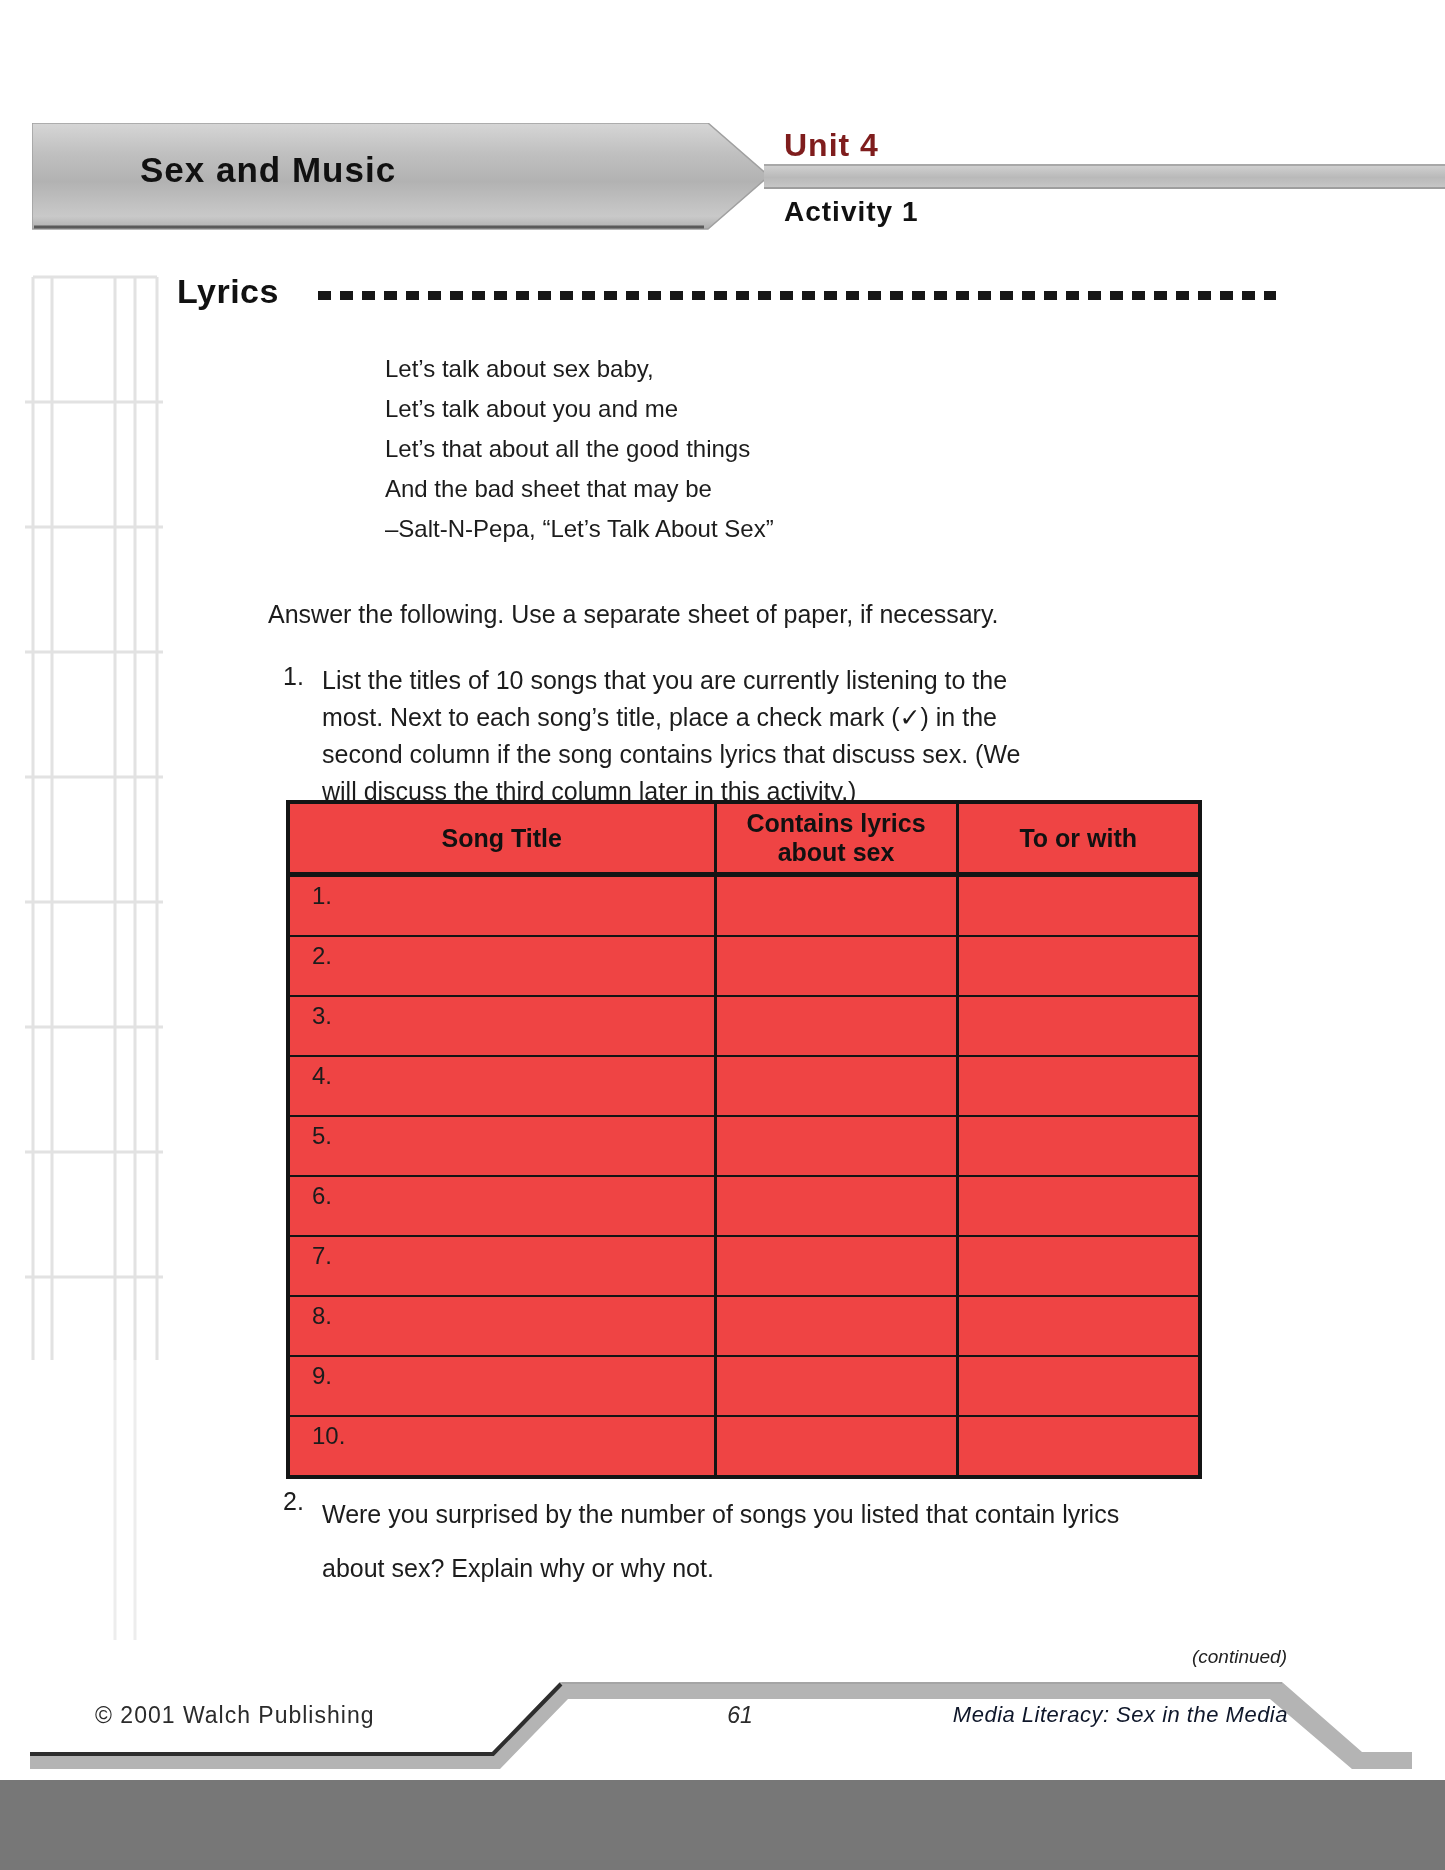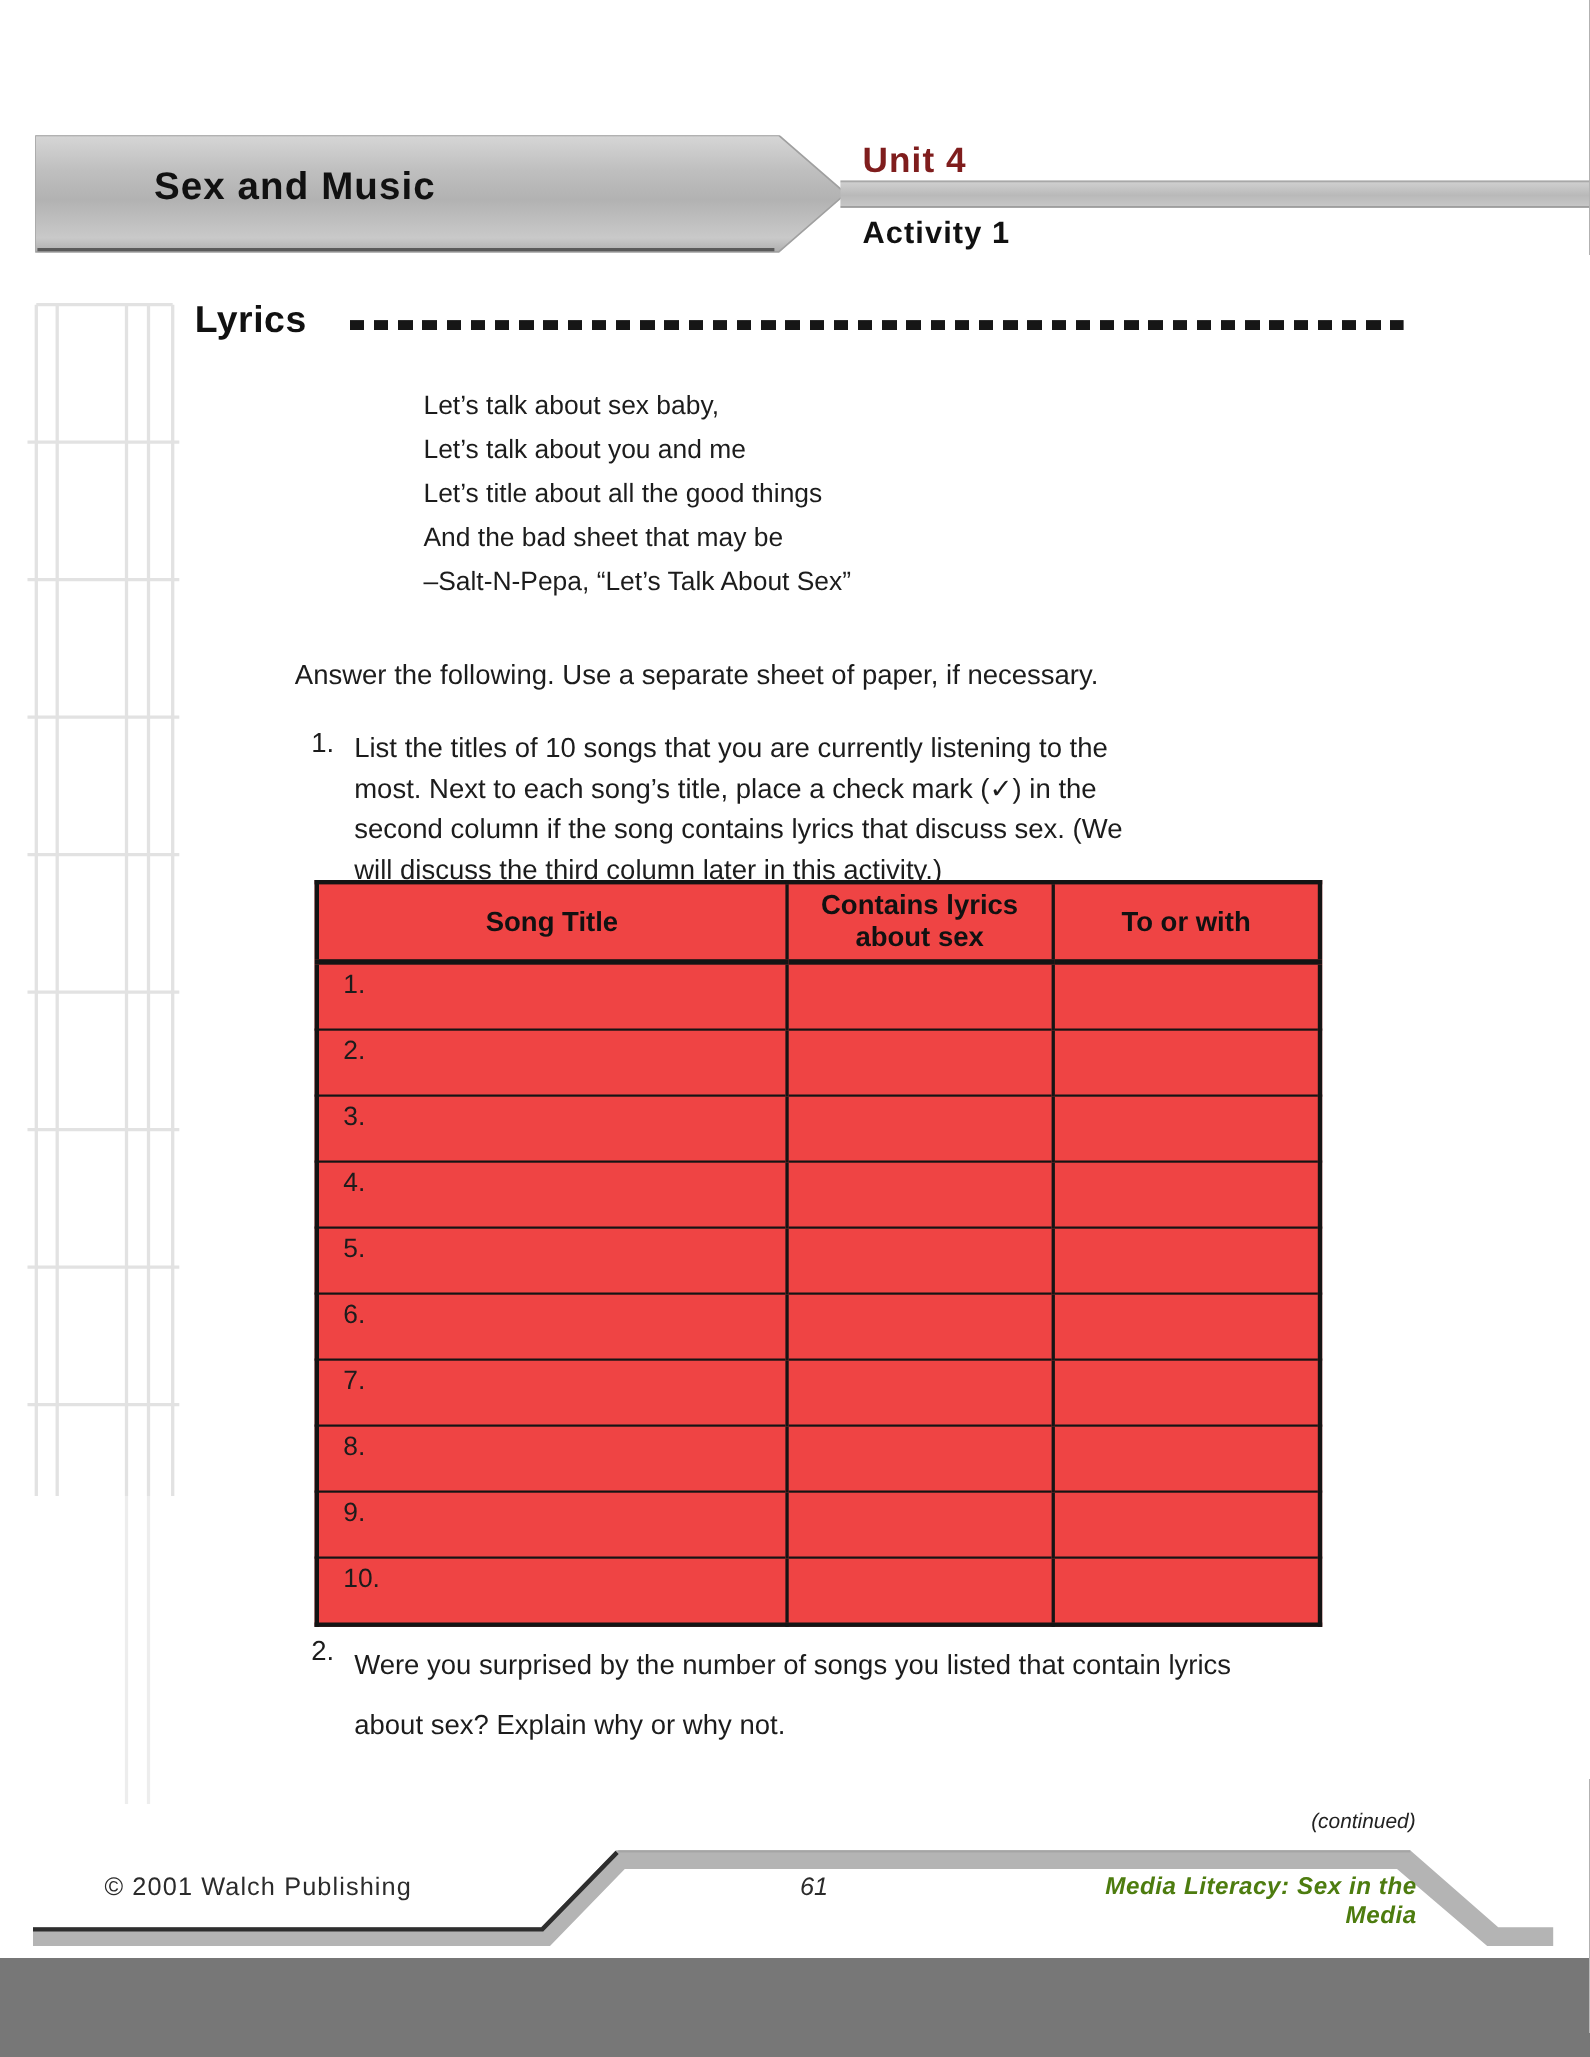--- a/index.html
+++ b/index.html
@@ -57,21 +57,21 @@
   .col-title{width:427px;}
   .col-check{width:242px;}
   .col-towith{width:243px;}
 
   #continued-note{left:987px;top:1646px;width:300px;text-align:right;font-size:19px;font-style:italic;color:#222;}
 
   
   #footer-svg{left:0;top:1675px;}
   #footer-copyright{left:95px;top:1702px;font-size:23px;letter-spacing:1px;color:#2b2b2b;}
   #footer-page{left:695px;top:1702px;width:90px;text-align:center;font-size:23px;font-style:italic;color:#2b2b2b;}
-  #footer-book{left:940px;top:1702px;width:348px;text-align:right;font-size:22px;font-style:italic;letter-spacing:0.5px;color:#4d7c0f;font-weight:bold;}
+  #footer-book{left:940px;top:1702px;width:348px;text-align:right;font-size:22px;font-style:italic;letter-spacing:0.5px;color:#0f172a;}
 
   
   #grid-svg{left:15px;top:240px;}
 </style>
 </head>
 <body>
 
 <div id="page">
 
   <svg id="grid-svg" class="abs" width="150" height="1410" viewBox="0 0 150 1410">
@@ -115,21 +115,21 @@
   <div class="abs unit-label">Unit 4</div>
   <div id="header-rule" class="abs"></div>
   <div class="abs activity-label">Activity 1</div>
 
   <div id="section-heading" class="abs">Lyrics</div>
   <div id="dashed-rule" class="abs"></div>
 
   <div id="lyrics-block" class="abs">
     <p>Let’s talk about sex baby,</p>
     <p>Let’s talk about you and me</p>
-    <p>Let’s title about all the good things</p>
+    <p>Let’s that about all the good things</p>
     <p>And the bad sheet that may be</p>
     <p>–Salt-N-Pepa, “Let’s Talk About Sex”</p>
   </div>
 
   <div id="instructions" class="abs">Answer the following. Use a separate sheet of paper, if necessary.</div>
 
   <div id="q1-number" class="abs q-number">1.</div>
   <div id="q1-text" class="abs q-text">List the titles of 10 songs that you are currently listening to the most. Next to each song’s title, place a check mark (✓) in the second column if the song contains lyrics that discuss sex. (We will discuss the third column later in this activity.)</div>
 
   <table id="songs-table" class="abs">

